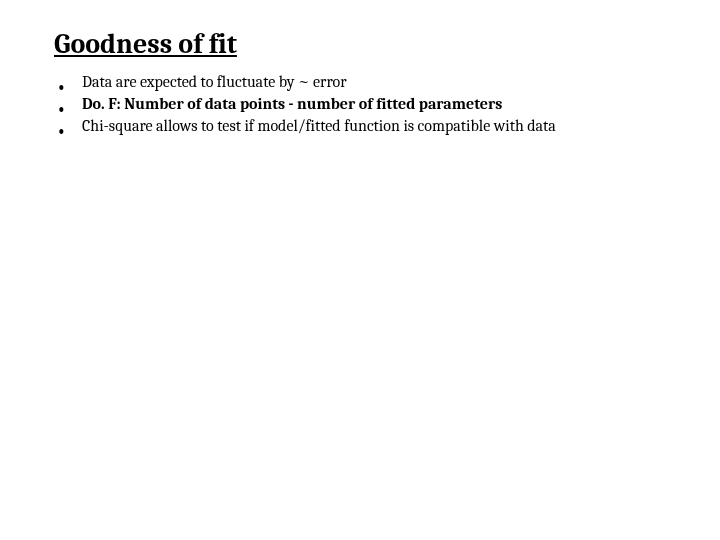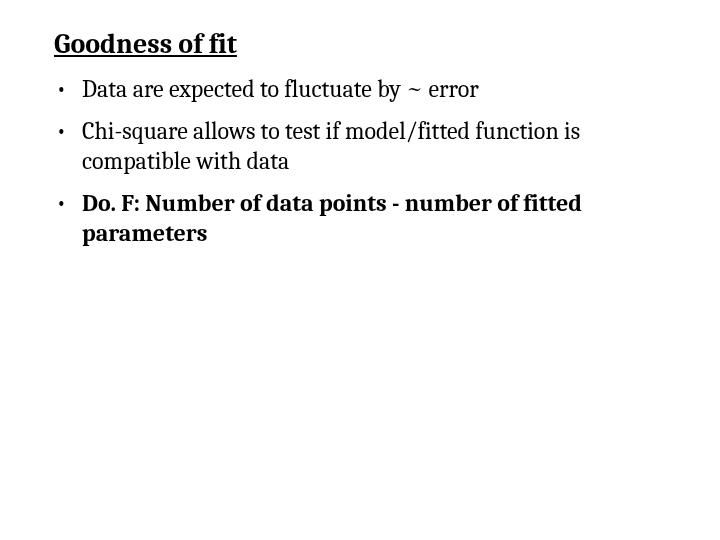--- a/index.html
+++ b/index.html
@@ -24,38 +24,38 @@
     margin: 0 0 10px 0;
     line-height: 1.2;
   }
   ul.bullets {
     list-style: none;
     margin: 0;
     padding: 0;
   }
   ul.bullets li {
     position: relative;
-    font-size: 24px;
+    font-size: 16px;
     line-height: 1.25;
     padding-left: 28px;
-    margin: 12px 0 2px 0;
+    margin: 0 0 2px 0;
   }
   ul.bullets li::before {
     content: "•";
     position: absolute;
     left: 2px;
     top: 0;
     font-size: 24px;
     line-height: 1.25;
   }
   .b { font-weight: bold; }
 </style>
 </head>
 <body>
 
 <div class="slide">
   <h1 class="title">Goodness of fit</h1>
   <ul class="bullets">
     <li><span>Data are expected  to fluctuate by ~ error</span></li>
+    <li><span class="b">Do. F: Number of data points - number of fitted parameters</span></li>
     <li><span>Chi-square allows  to test if model/fitted function is compatible with data</span></li>
-    <li><span class="b">Do. F: Number of data points - number of fitted parameters</span></li>
   </ul>
 </div>
 
 </body></html>

